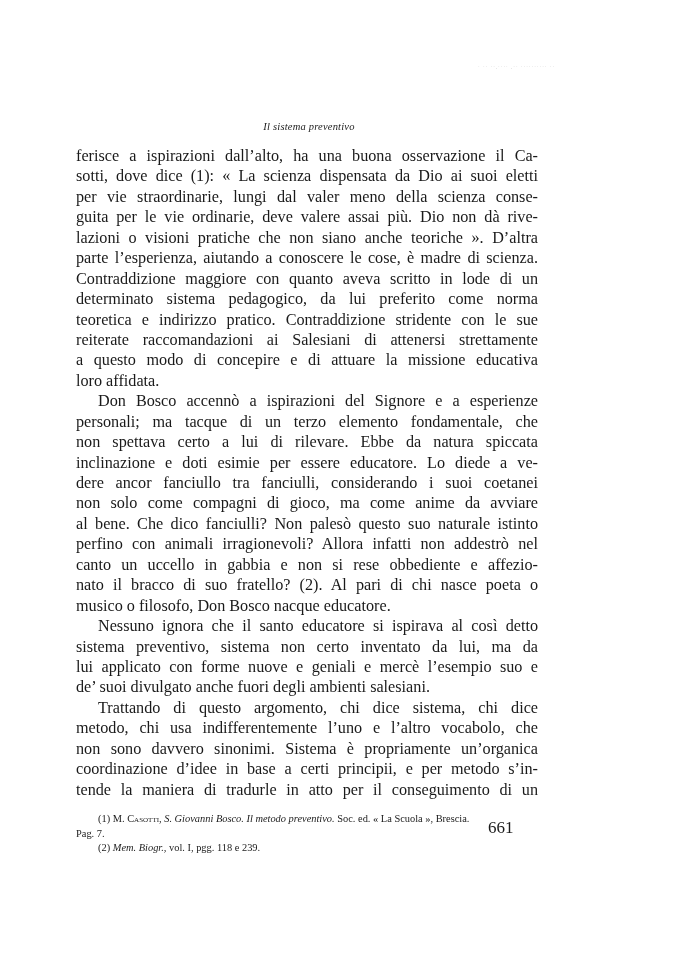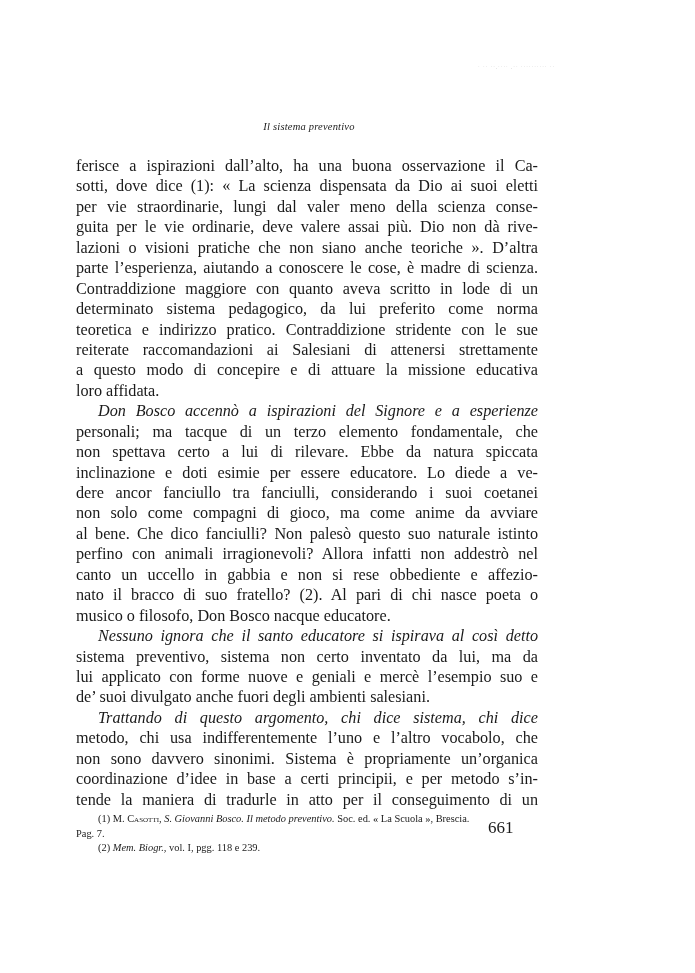--- a/index.html
+++ b/index.html
@@ -1,24 +1,24 @@
 <!DOCTYPE html>
 <html><head>
 <meta charset="utf-8">
 <style>
   html, body { margin: 0; padding: 0; background: #ffffff; }
   body { width: 695px; height: 973px; position: relative; overflow: hidden;
          font-family: "Liberation Serif", "DejaVu Serif", serif; color: #1a1a1a; }
   .running-head { position: absolute; top: 121px; left: 0; width: 618px; text-align: center;
          font-style: italic; font-size: 10.5px; letter-spacing: 0.2px; }
-  .body-text { position: absolute; left: 76px; top: 156px; width: 462px;
+  .body-text { position: absolute; left: 76px; top: 146px; width: 462px;
          font-size: 16.2px; line-height: 20.45px; }
   .line { display: block; text-align: justify; text-align-last: justify; white-space: nowrap; height: 20.45px; }
   .line.last { text-align-last: left; }
-  .line.indent { padding-left: 22px; font-style: italic; }
+  .line.indent { padding-left: 22px; }
   .footnotes { position: absolute; left: 76px; top: 812px; width: 462px;
          font-size: 10.4px; line-height: 14.5px; }
   .fn { display: block; }
   .fn.indent { padding-left: 22px; }
   .fn .it { font-style: italic; text-align: right; }
   .fn .sc { font-variant: small-caps; }
   .page-number { position: absolute; left: 488px; top: 818px; font-size: 17px; }
   .scan-dots { position: absolute; left: 478px; top: 64px; font-size: 5px; color: #c8c8c8; letter-spacing: 1px; }
 </style>
 </head>

